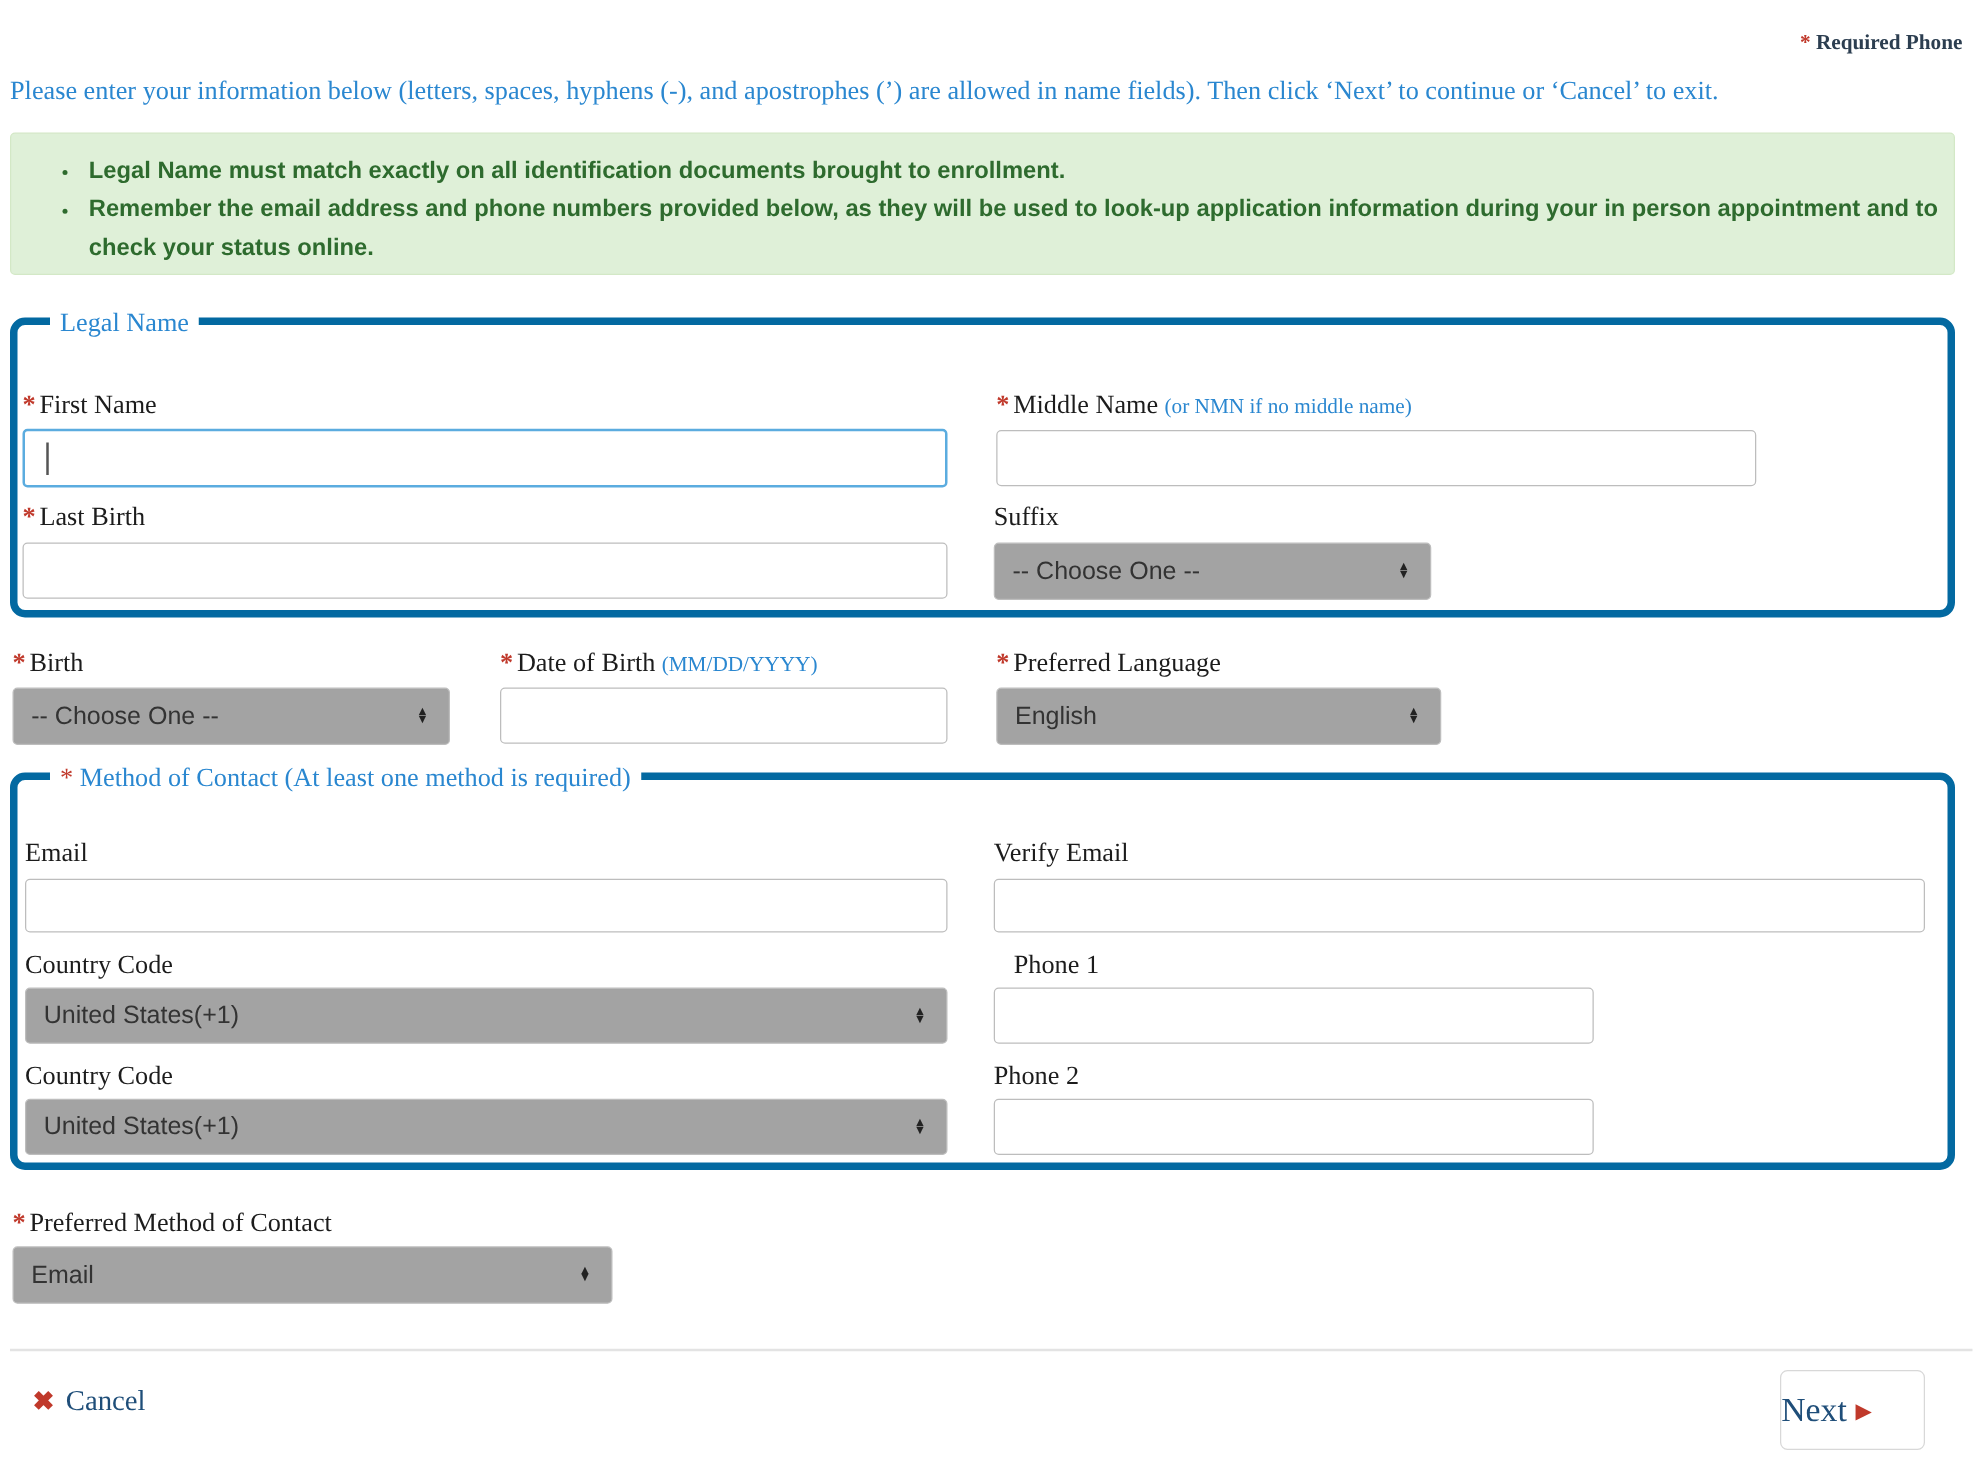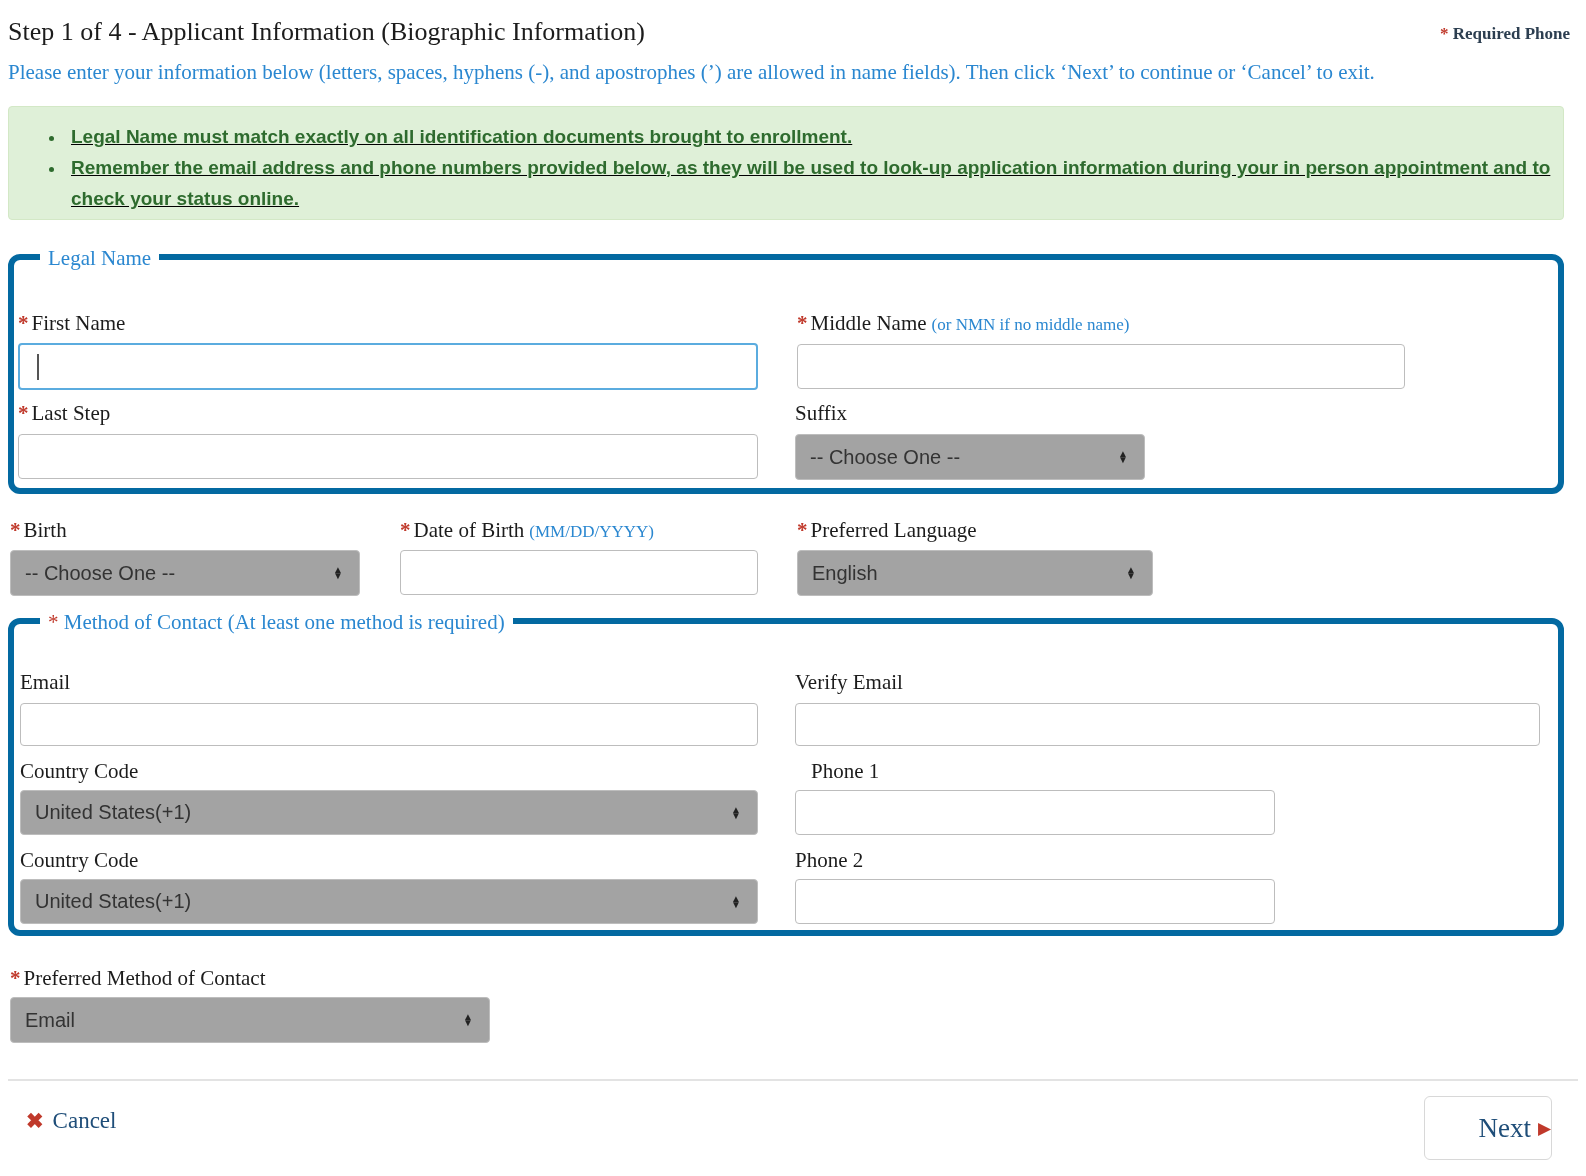--- a/index.html
+++ b/index.html
@@ -34,21 +34,21 @@
     font-family: Liberation Serif, serif;
     font-size: 21px; color: #2a87d0; white-space: nowrap;
   }
 
   
   .alert {
     position: absolute; left: 8px; top: 106px;
     width: 1556px; height: 114px;
     background: #dff0d8; border: 1px solid #d3e8c6; border-radius: 4px;
   }
-  .alert ul { margin: 0; padding: 14px 0 0 56px; list-style: disc; text-decoration: underline; }
+  .alert ul { margin: 0; padding: 14px 0 0 56px; list-style: disc; }
   .alert li {
     font-family: "Liberation Sans", sans-serif;
     font-size: 19px; font-weight: bold; color: #2e6b2e;
     line-height: 31px; padding-left: 6px;
   }
   .alert li::marker { color: #2e6b2e; font-size: 15px; }
 
   
   .fieldset {
     position: absolute;
@@ -121,41 +121,40 @@
     font-family: "Liberation Serif", serif;
     font-size: 23px; color: #1f4e79; cursor: pointer;
     white-space: nowrap; display: flex; align-items: center;
   }
   .cancel-btn .xmark {
     color: #c0392b; font-size: 21px; font-weight: bold;
     margin-right: 9px; line-height: 1;
   }
   .next-btn {
     position: absolute; left: 1424px; top: 1096px;
-    width: 128px; height: 64px;
+    width: 116px; height: 64px;
     background: #ffffff;
     border: 1px solid #d8d8d8; border-radius: 6px;
-    display: flex; align-items: center; justify-content: flex-end;
+    display: flex; align-items: center; justify-content: flex-start;
     cursor: pointer;
   }
   .next-btn .lbl {
     font-family: "Liberation Serif", serif;
     font-size: 27px; color: #1f4e79;
   }
   .next-btn .tri {
     color: #c0392b; font-size: 17px; margin-left: 7px; line-height: 1;
   }
 </style>
 </head>
 <body>
 
 <div class="page">
 
   <div class="header-row">
-    <div class="step-title">Step 1 of 4 - Applicant Information (Biographic Information)</div>
     <div class="required-note">
       <span class="star">*</span>
       <span>Required Phone</span>
     </div>
   </div>
 
   <div class="instructions">Please enter your information below (letters, spaces, hyphens (-), and apostrophes (’) are allowed in name fields). Then click ‘Next’ to continue or ‘Cancel’ to exit.</div>
 
   <div class="alert">
     <ul>
@@ -173,21 +172,21 @@
   </div>
   <div class="tinput focused" style="left:18px; top:343px; width:740px; height:47px;"></div>
   <div class="caret" style="left:37px; top:354px; height:26px;"></div>
 
   <div class="flabel" style="left:797px; top:311px;">
     <span class="star">*</span><span>Middle Name</span><span class="hint">(or NMN if no middle name)</span>
   </div>
   <div class="tinput" style="left:797px; top:344px; width:608px; height:45px;"></div>
 
   <div class="flabel" style="left:18px; top:401px;">
-    <span class="star">*</span><span>Last Step</span>
+    <span class="star">*</span><span>Last Birth</span>
   </div>
   <div class="tinput" style="left:18px; top:434px; width:740px; height:45px;"></div>
 
   <div class="flabel" style="left:795px; top:401px;">Suffix</div>
   <div class="sel" style="left:795px; top:434px; width:350px; height:46px;">
     <span>-- Choose One --</span>
     <span class="arrows">
         <span>▲</span>
         <span>▼</span>
       </span>

